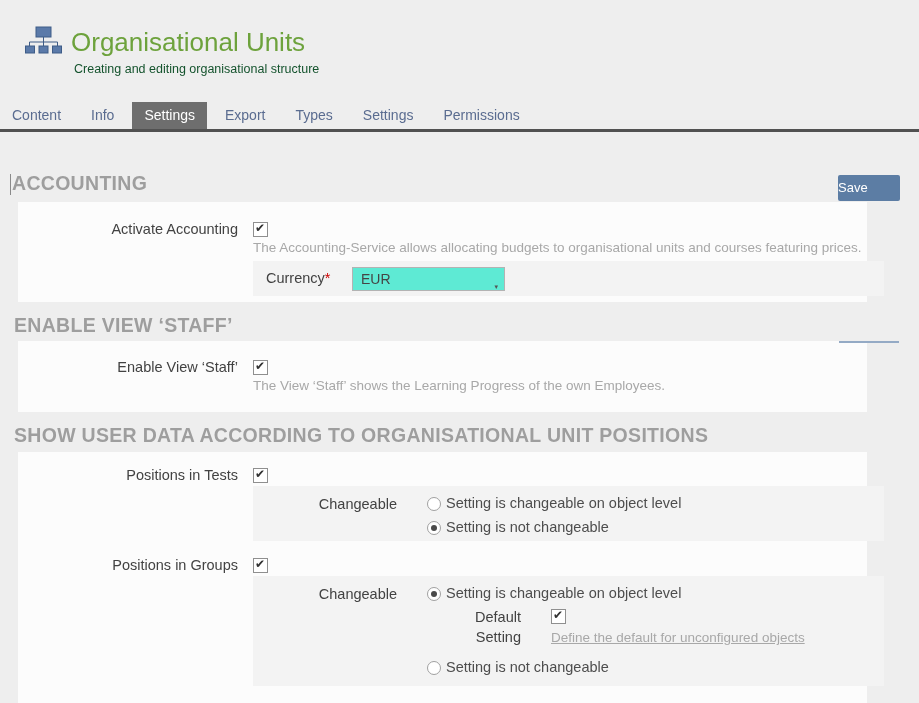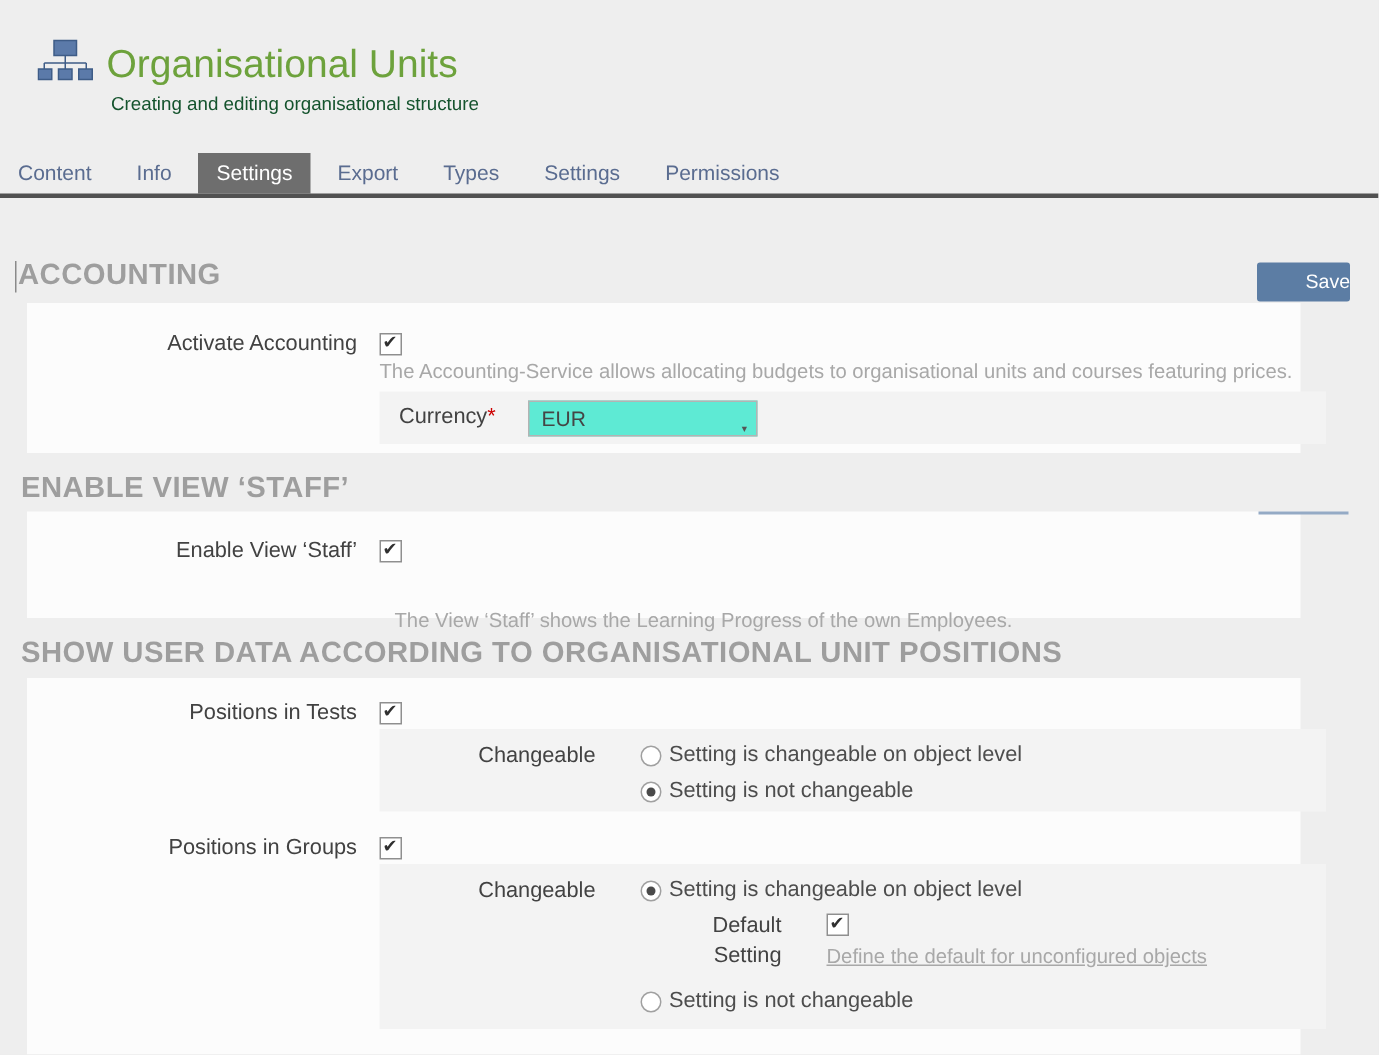--- a/index.html
+++ b/index.html
@@ -28,21 +28,21 @@
   
   .checkbox{position:absolute;width:13px;height:13px;border:1px solid #8f8f8f;background:#ffffff;box-sizing:content-box;}
   .checkbox.checked::after{content:"\2714";position:absolute;left:1px;top:-2px;font-size:12px;color:#303030;}
   .radio{position:absolute;width:14px;height:14px;border:1px solid #a0a0a0;border-radius:50%;background:#ffffff;box-sizing:border-box;}
   .radio.selected::after{content:"";position:absolute;left:3px;top:3px;width:6px;height:6px;border-radius:50%;background:#4a4a4a;}
   .radio-label{position:absolute;font-size:14.5px;color:#4d4d4d;white-space:nowrap;}
 
   .select{position:absolute;background:#5eead4;border:1px solid #b3b3b3;font-size:14px;color:#454545;line-height:22px;padding-left:8px;box-sizing:border-box;cursor:pointer;}
   .select .arrow{position:absolute;right:6px;top:8px;font-size:7px;color:#555555;}
 
-  .save-button{position:absolute;left:838px;top:175px;width:62px;height:26px;background:#5c7da4;color:#ffffff;font-size:13px;text-align:right;line-height:26px;border-radius:2px;cursor:pointer;}
+  .save-button{position:absolute;left:838px;top:175px;width:62px;height:26px;background:#5c7da4;color:#ffffff;font-size:13px;text-align:left;line-height:26px;border-radius:2px;cursor:pointer;}
   .required{color:#cc0000;}
   .text-cursor{position:absolute;left:10px;top:174px;width:1px;height:21px;background:#8a8a8a;}
   .accent-line{position:absolute;background:#94aac5;height:2px;}
 </style>
 </head>
 <body>
 
 <div class="screen">
 
   <span class="header-icon">
@@ -86,21 +86,21 @@
         <span class="arrow">▾</span>
       </div>
     </div>
   </div>
 
   <div class="section-title" style="left:14px;top:314px;">ENABLE VIEW ‘STAFF’</div>
   <div class="panel" style="top:341px;height:71px;">
     <div class="accent-line" style="left:821px;top:0;width:60px;"></div>
     <div class="field-label" style="left:0;top:18px;width:220px;">Enable View ‘Staff’</div>
     <span class="checkbox checked" style="left:235px;top:19px;"></span>
-    <div class="desc" style="left:245px;top:37px;margin-top:28px;">The View ‘Staff’ shows the Learning Progress of the own Employees.</div>
+    <div class="desc" style="left:235px;top:37px;">The View ‘Staff’ shows the Learning Progress of the own Employees.</div>
   </div>
 
   <div class="section-title" style="left:14px;top:424px;">SHOW USER DATA ACCORDING TO ORGANISATIONAL UNIT POSITIONS</div>
   <div class="panel" style="top:452px;height:251px;">
 
     <div class="field-label" style="left:0;top:15px;width:220px;">Positions in Tests</div>
     <span class="checkbox checked" style="left:235px;top:16px;"></span>
 
     <div class="subpanel" style="left:235px;top:34px;width:631px;height:55px;">
       <div class="field-label" style="left:0;top:10px;width:144px;">Changeable</div>

